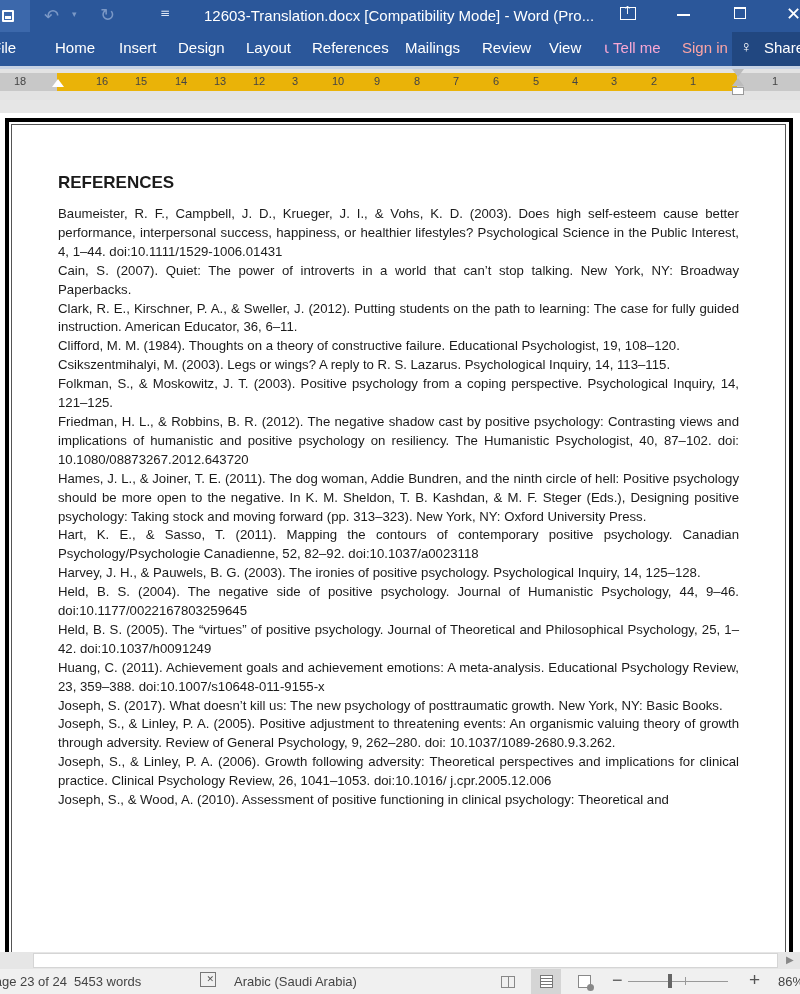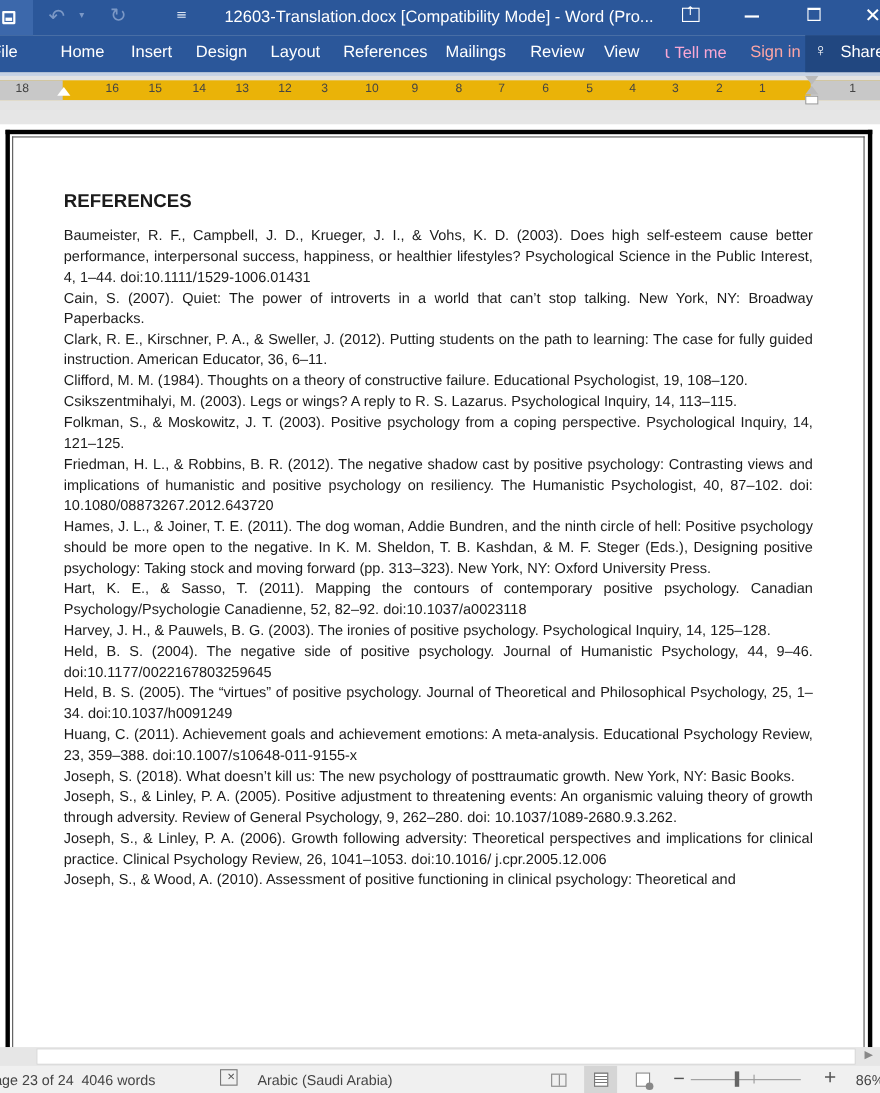--- a/index.html
+++ b/index.html
@@ -159,39 +159,39 @@
           <div class="ref">Cain, S. (2007). Quiet: The power of introverts in a world that can’t stop talking. New York, NY: Broadway Paperbacks.</div>
           <div class="ref">Clark, R. E., Kirschner, P. A., &amp; Sweller, J. (2012). Putting students on the path to learning: The case for fully guided instruction. American Educator, 36, 6–11.</div>
           <div class="ref"> Clifford, M. M. (1984). Thoughts on a theory of constructive failure. Educational Psychologist, 19, 108–120.</div>
           <div class="ref">Csikszentmihalyi, M. (2003). Legs or wings? A reply to R. S. Lazarus. Psychological Inquiry, 14, 113–115.</div>
           <div class="ref">Folkman, S., &amp; Moskowitz, J. T. (2003). Positive psychology from a coping perspective. Psychological Inquiry, 14, 121–125.</div>
           <div class="ref">Friedman, H. L., &amp; Robbins, B. R. (2012). The negative shadow cast by positive psychology: Contrasting views and implications of humanistic and positive psychology on resiliency. The Humanistic Psychologist, 40, 87–102. doi: 10.1080/08873267.2012.643720</div>
           <div class="ref"> Hames, J. L., &amp; Joiner, T. E. (2011). The dog woman, Addie Bundren, and the ninth circle of hell: Positive psychology should be more open to the negative. In K. M. Sheldon, T. B. Kashdan, &amp; M. F. Steger (Eds.), Designing positive psychology: Taking stock and moving forward (pp. 313–323). New York, NY: Oxford University Press.</div>
           <div class="ref">Hart, K. E., &amp; Sasso, T. (2011). Mapping the contours of contemporary positive psychology. Canadian Psychology/Psychologie Canadienne, 52, 82–92. doi:10.1037/a0023118</div>
           <div class="ref"> Harvey, J. H., &amp; Pauwels, B. G. (2003). The ironies of positive psychology. Psychological Inquiry, 14, 125–128.</div>
           <div class="ref">Held, B. S. (2004). The negative side of positive psychology. Journal of Humanistic Psychology, 44, 9–46. doi:10.1177/0022167803259645</div>
-          <div class="ref"> Held, B. S. (2005). The “virtues” of positive psychology. Journal of Theoretical and Philosophical Psychology, 25, 1–34. doi:10.1037/h0091249</div>
+          <div class="ref"> Held, B. S. (2005). The “virtues” of positive psychology. Journal of Theoretical and Philosophical Psychology, 25, 1–42. doi:10.1037/h0091249</div>
           <div class="ref"> Huang, C. (2011). Achievement goals and achievement emotions: A meta-analysis. Educational Psychology Review, 23, 359–388. doi:10.1007/s10648-011-9155-x</div>
-          <div class="ref">Joseph, S. (2018). What doesn’t kill us: The new psychology of posttraumatic growth. New York, NY: Basic Books.</div>
+          <div class="ref">Joseph, S. (2017). What doesn’t kill us: The new psychology of posttraumatic growth. New York, NY: Basic Books.</div>
           <div class="ref"> Joseph, S., &amp; Linley, P. A. (2005). Positive adjustment to threatening events: An organismic valuing theory of growth through adversity. Review of General Psychology, 9, 262–280. doi: 10.1037/1089-2680.9.3.262.</div>
           <div class="ref">Joseph, S., &amp; Linley, P. A. (2006). Growth following adversity: Theoretical perspectives and implications for clinical practice. Clinical Psychology Review, 26, 1041–1053. doi:10.1016/ j.cpr.2005.12.006</div>
           <div class="ref">Joseph, S., &amp; Wood, A. (2010). Assessment of positive functioning in clinical psychology: Theoretical and</div>
         </div>
     </div>
   </div>
 </div>
 
 <div class="hscroll">
   <div class="track"></div>
   <span class="arrow">▶</span>
 </div>
 
 <div class="statusbar">
   <span class="sb" style="left:-14px">Page 23 of 24</span>
-  <span class="sb" style="left:74px">4046 words</span>
+  <span class="sb" style="left:74px">5453 words</span>
   <span class="sb-proof">✕</span>
   <span class="sb" style="left:234px">Arabic (Saudi Arabia)</span>
   <div class="view-btn" style="left:493px">
     <div class="ico-read"></div>
   </div>
   <div class="view-btn active" style="left:531px">
     <div class="ico-print"></div>
   </div>
   <div class="view-btn" style="left:569px">
     <div class="ico-web"></div>

